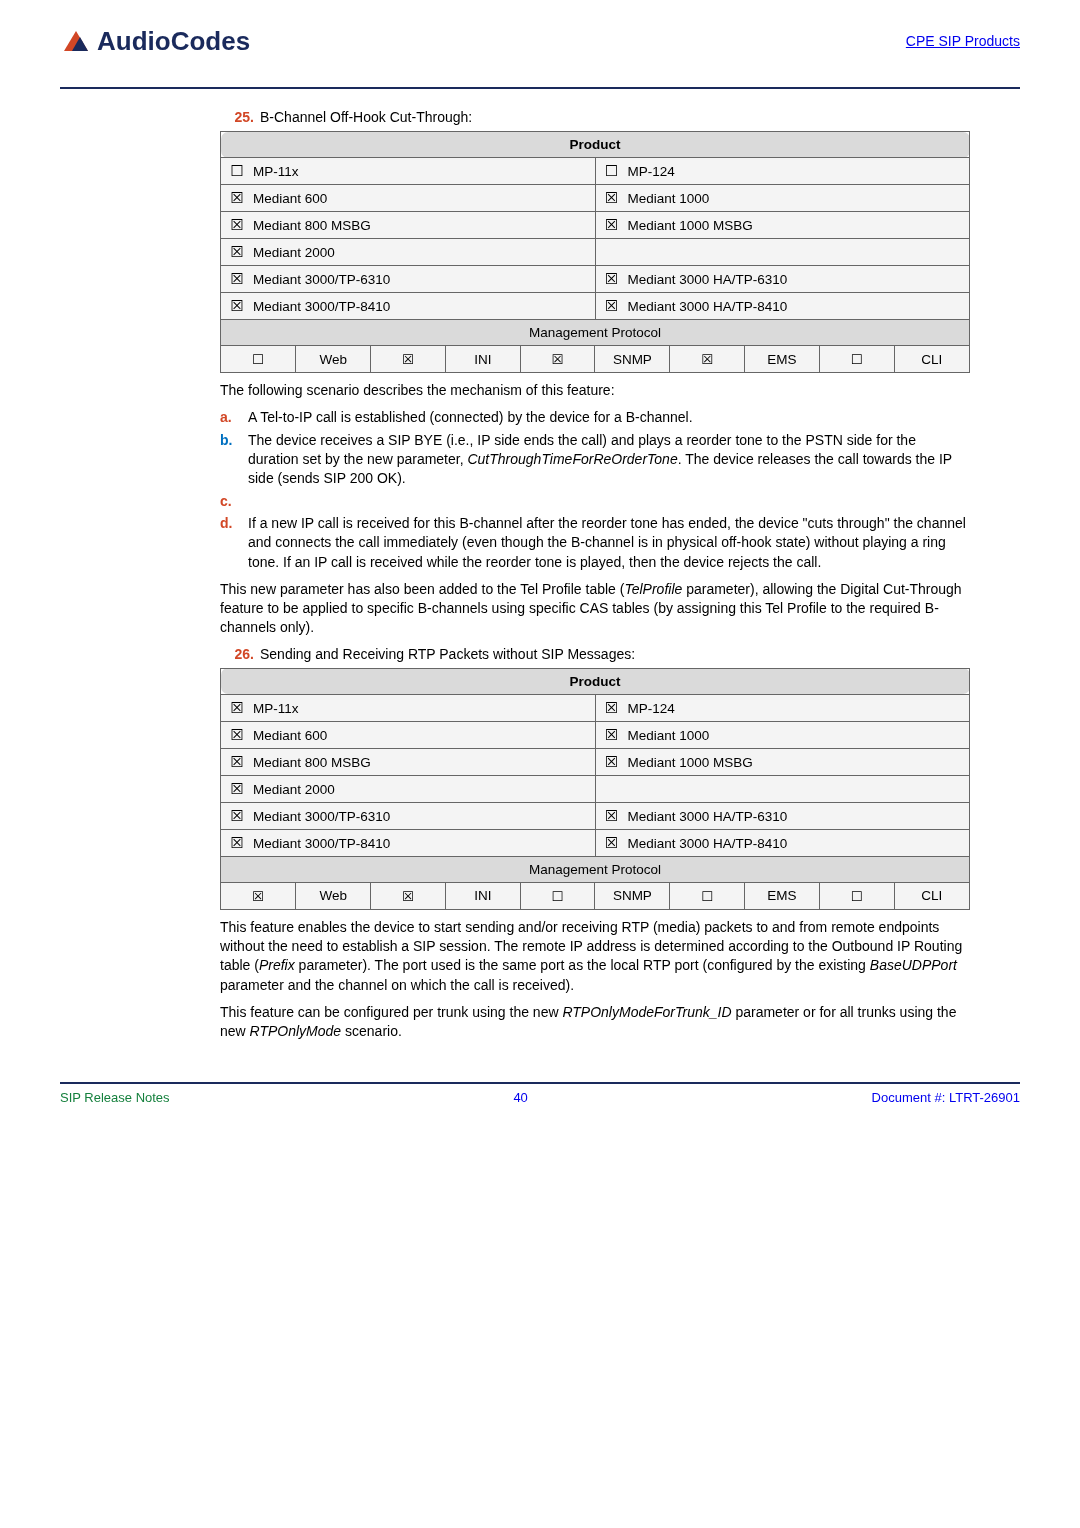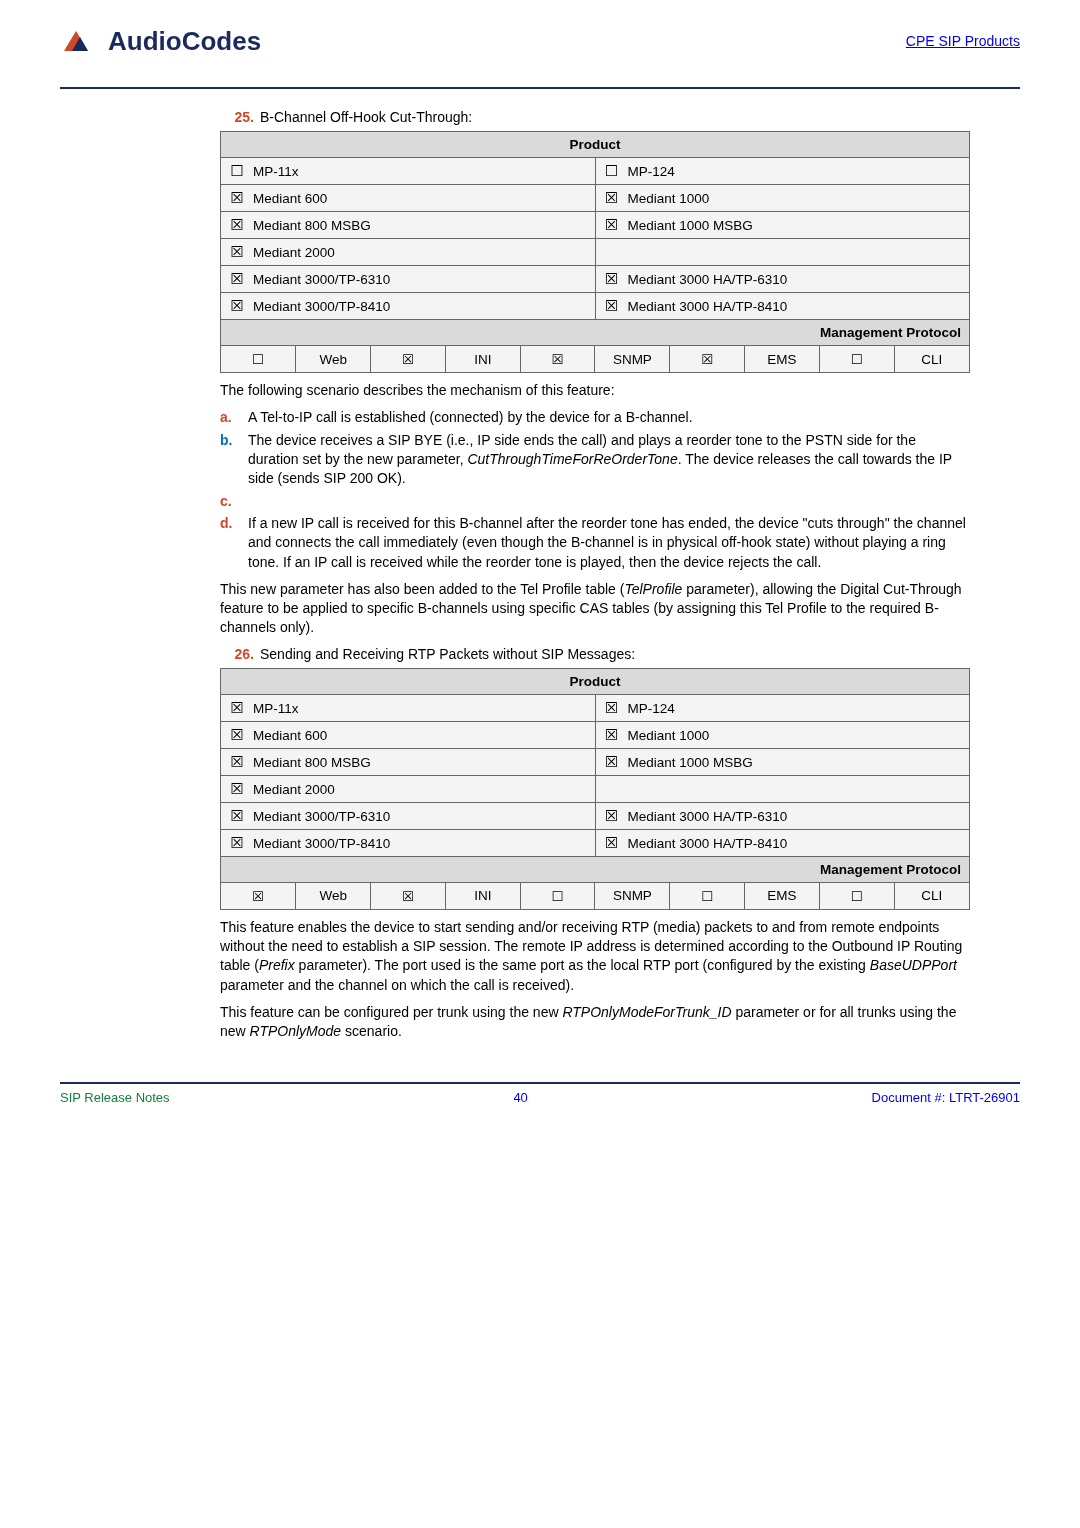--- a/index.html
+++ b/index.html
@@ -6,33 +6,33 @@
   body {
     margin: 0;
     font-family: Arial, Helvetica, sans-serif;
     font-size: 14px;
     color: #000;
     background: #fff;
     width: 1080px;
     padding: 25px 60px 20px 60px;
   }
   .header { display: flex; justify-content: space-between; align-items: center; margin-bottom: 30px; }
-  .logo { display: flex; align-items: center; gap: 16px; }
+  .logo { display: flex; align-items: center; gap: 5px; }
   .logo-mark { width: 32px; height: 32px; }
   .logo-text { font-size: 26px; font-weight: bold; color: #1a2a5c; }
   .prodlink { color: #0000ee; text-decoration: underline; font-size: 14px; margin-left: 38px; }
   .hr-top { border-top: 2px solid #1a2a5c; margin-bottom: 20px; }
   .item-row { display: flex; margin-bottom: 6px; }
   .item-num { width: 34px; text-align: right; color: #d24726; font-weight: bold; margin-right: 6px; flex-shrink:0; }
   .item-title { font-weight: normal; }
   .content-indent { margin-left: 160px; margin-right: 50px; }
   .tbl { width: 100%; border-collapse: collapse; margin-top: 4px; margin-bottom: 8px; }
   .tbl td { border: 1px solid #666; padding: 5px 8px; font-size: 13.5px; background: #f4f4f4; }
-  .tbl td.hdr { background: #dadada; font-weight: bold; text-align: center; }
-  .tbl td.hdr2 { background: #dadada; font-weight: bold; text-align: right; margin-top: 28px; }
+  .tbl td.hdr { background: #dadada; font-weight: bold; text-align: center; border-radius: 7px; }
+  .tbl td.hdr2 { background: #dadada; font-weight: normal; text-align: center; margin-top: 28px; }
   .chk { display: inline-block; width: 16px; text-align: center; margin-right: 8px; font-size: 15px; line-height:1; }
   .para { margin: 8px 0; line-height: 1.38; }
   .list { margin: 4px 0; padding: 0; }
   .list-row { display: flex; margin: 3px 0; line-height:1.38; }
   .list-letter { width: 28px; font-weight: bold; color: #0070c0; flex-shrink:0; }
   .list-letter.red { color: #d24726; }
   .italic { font-style: italic; }
   .footer { display: flex; justify-content: space-between; border-top: 2px solid #1a2a5c; margin-top: 40px; padding-top: 6px; font-size: 13px; }
   .footer-left { color: #15803d; }
   .footer-mid { color: #0000ee; }

